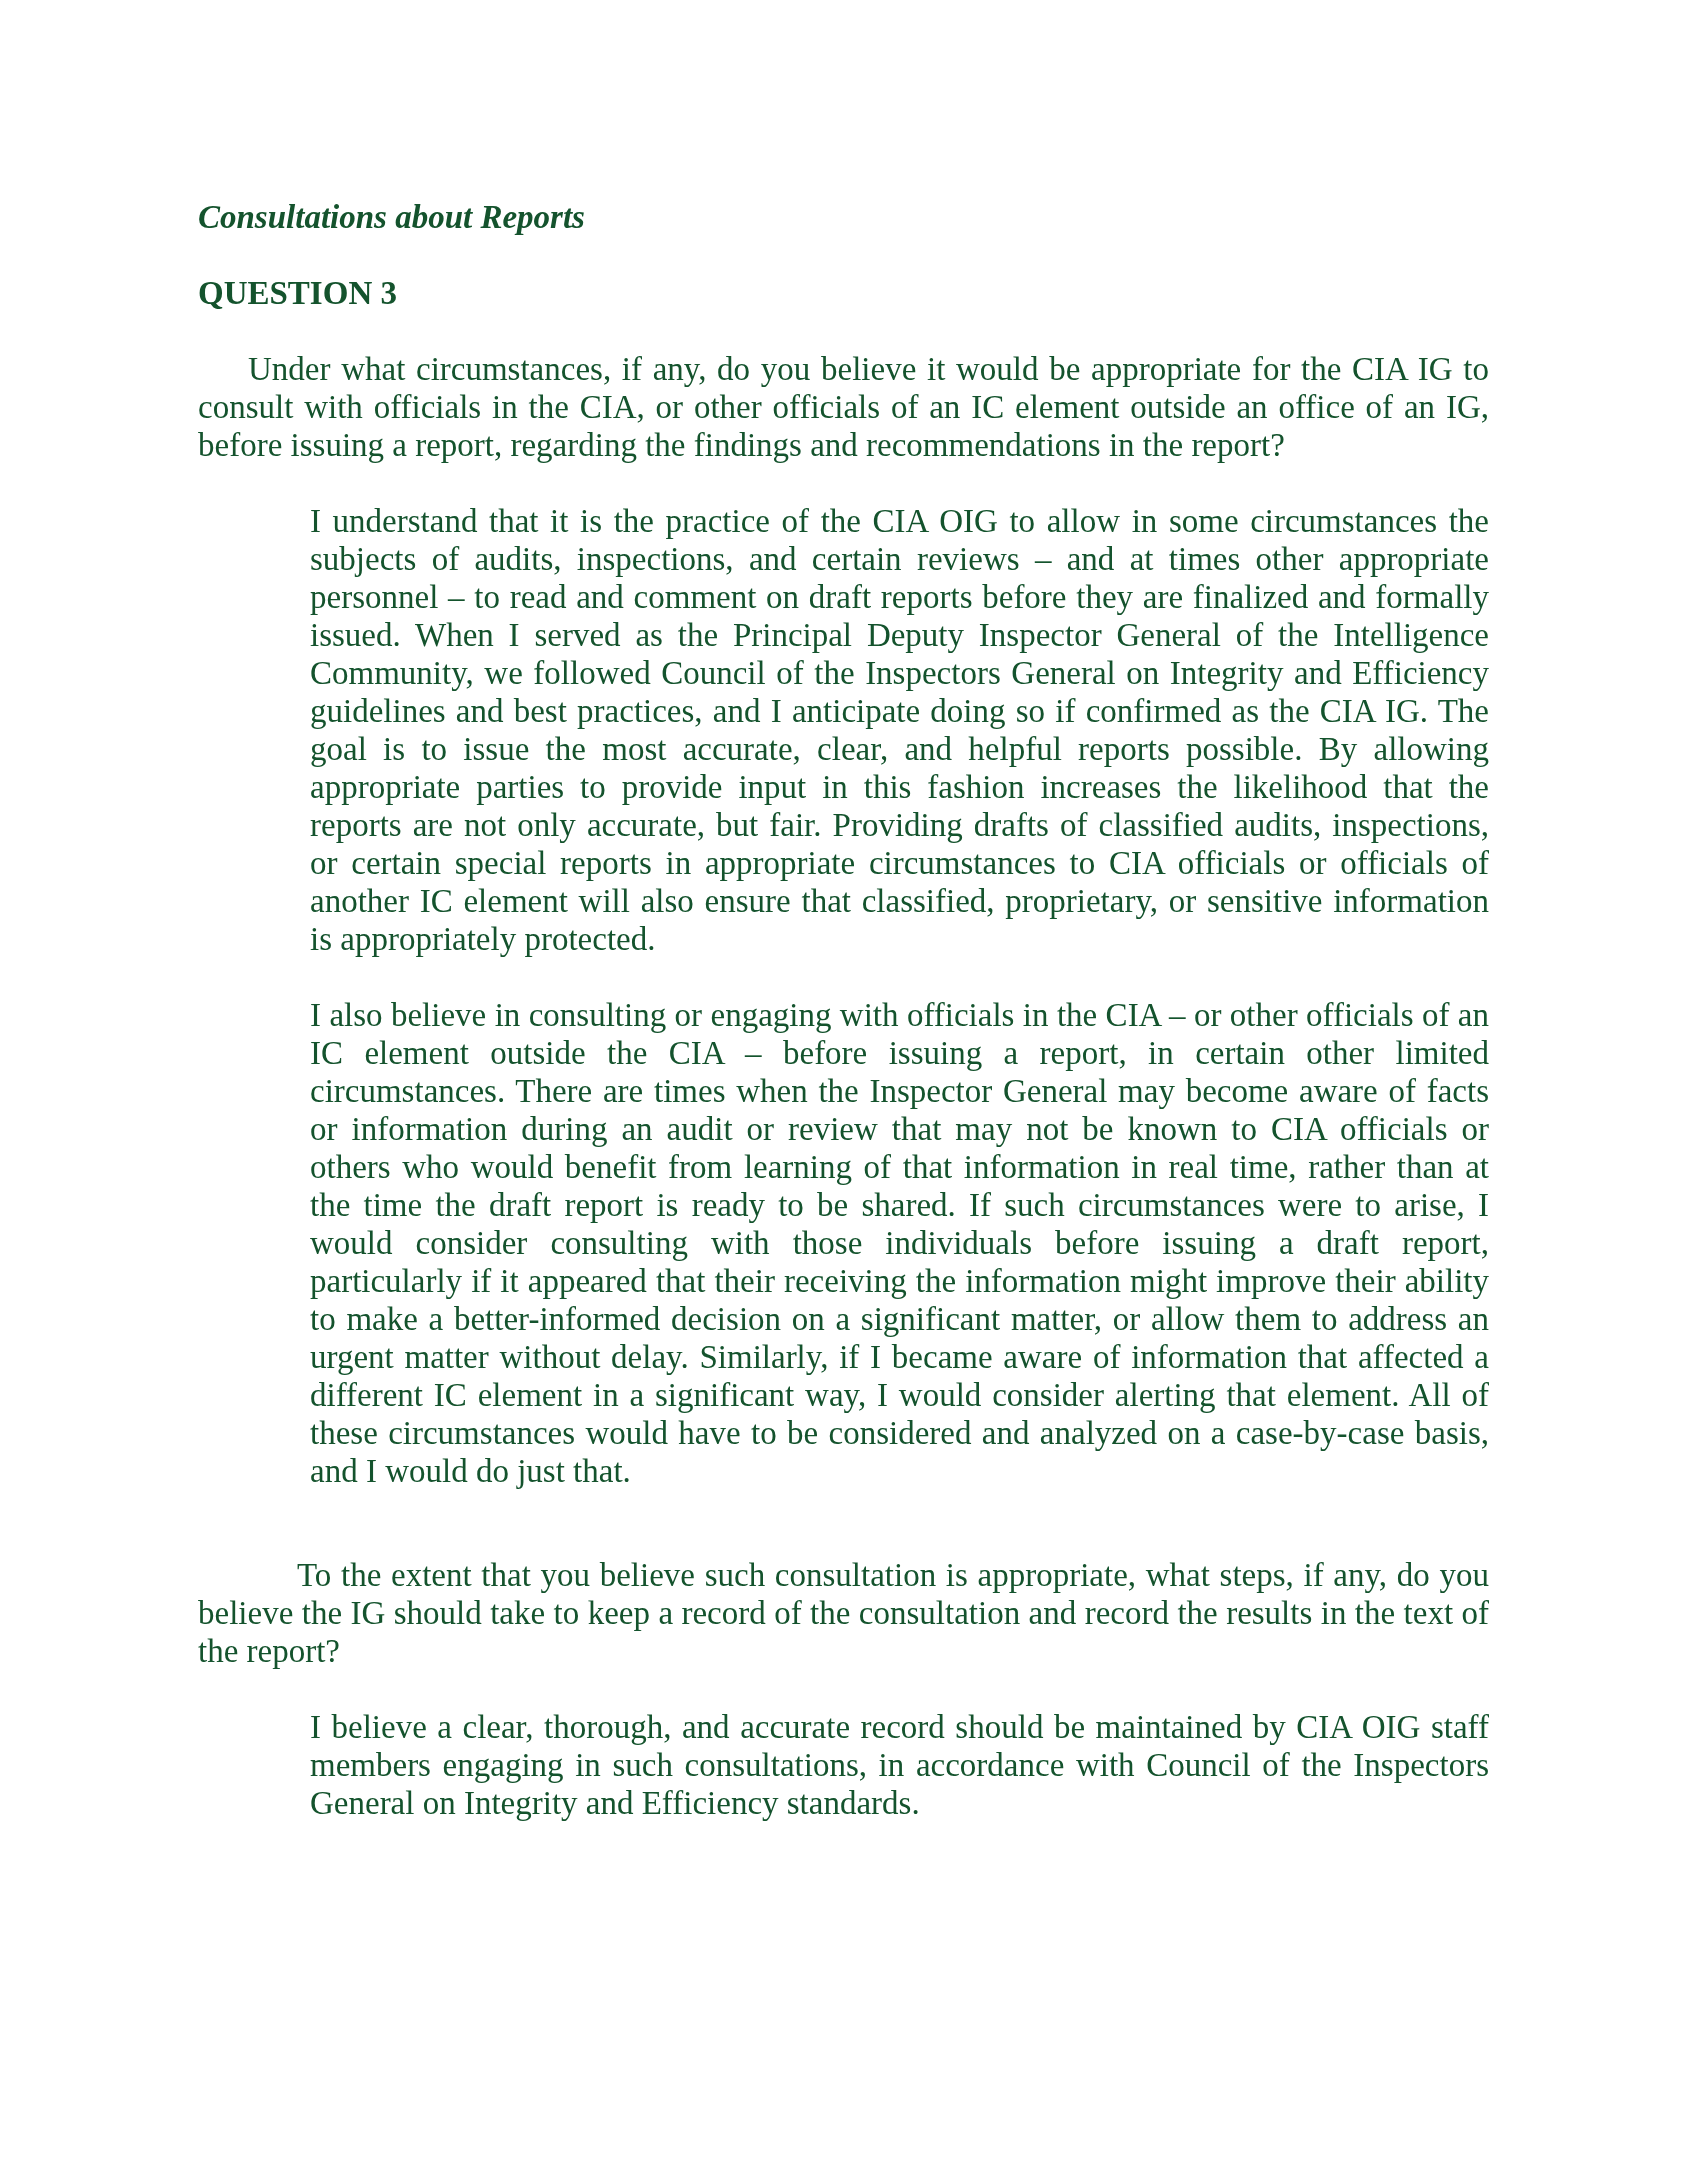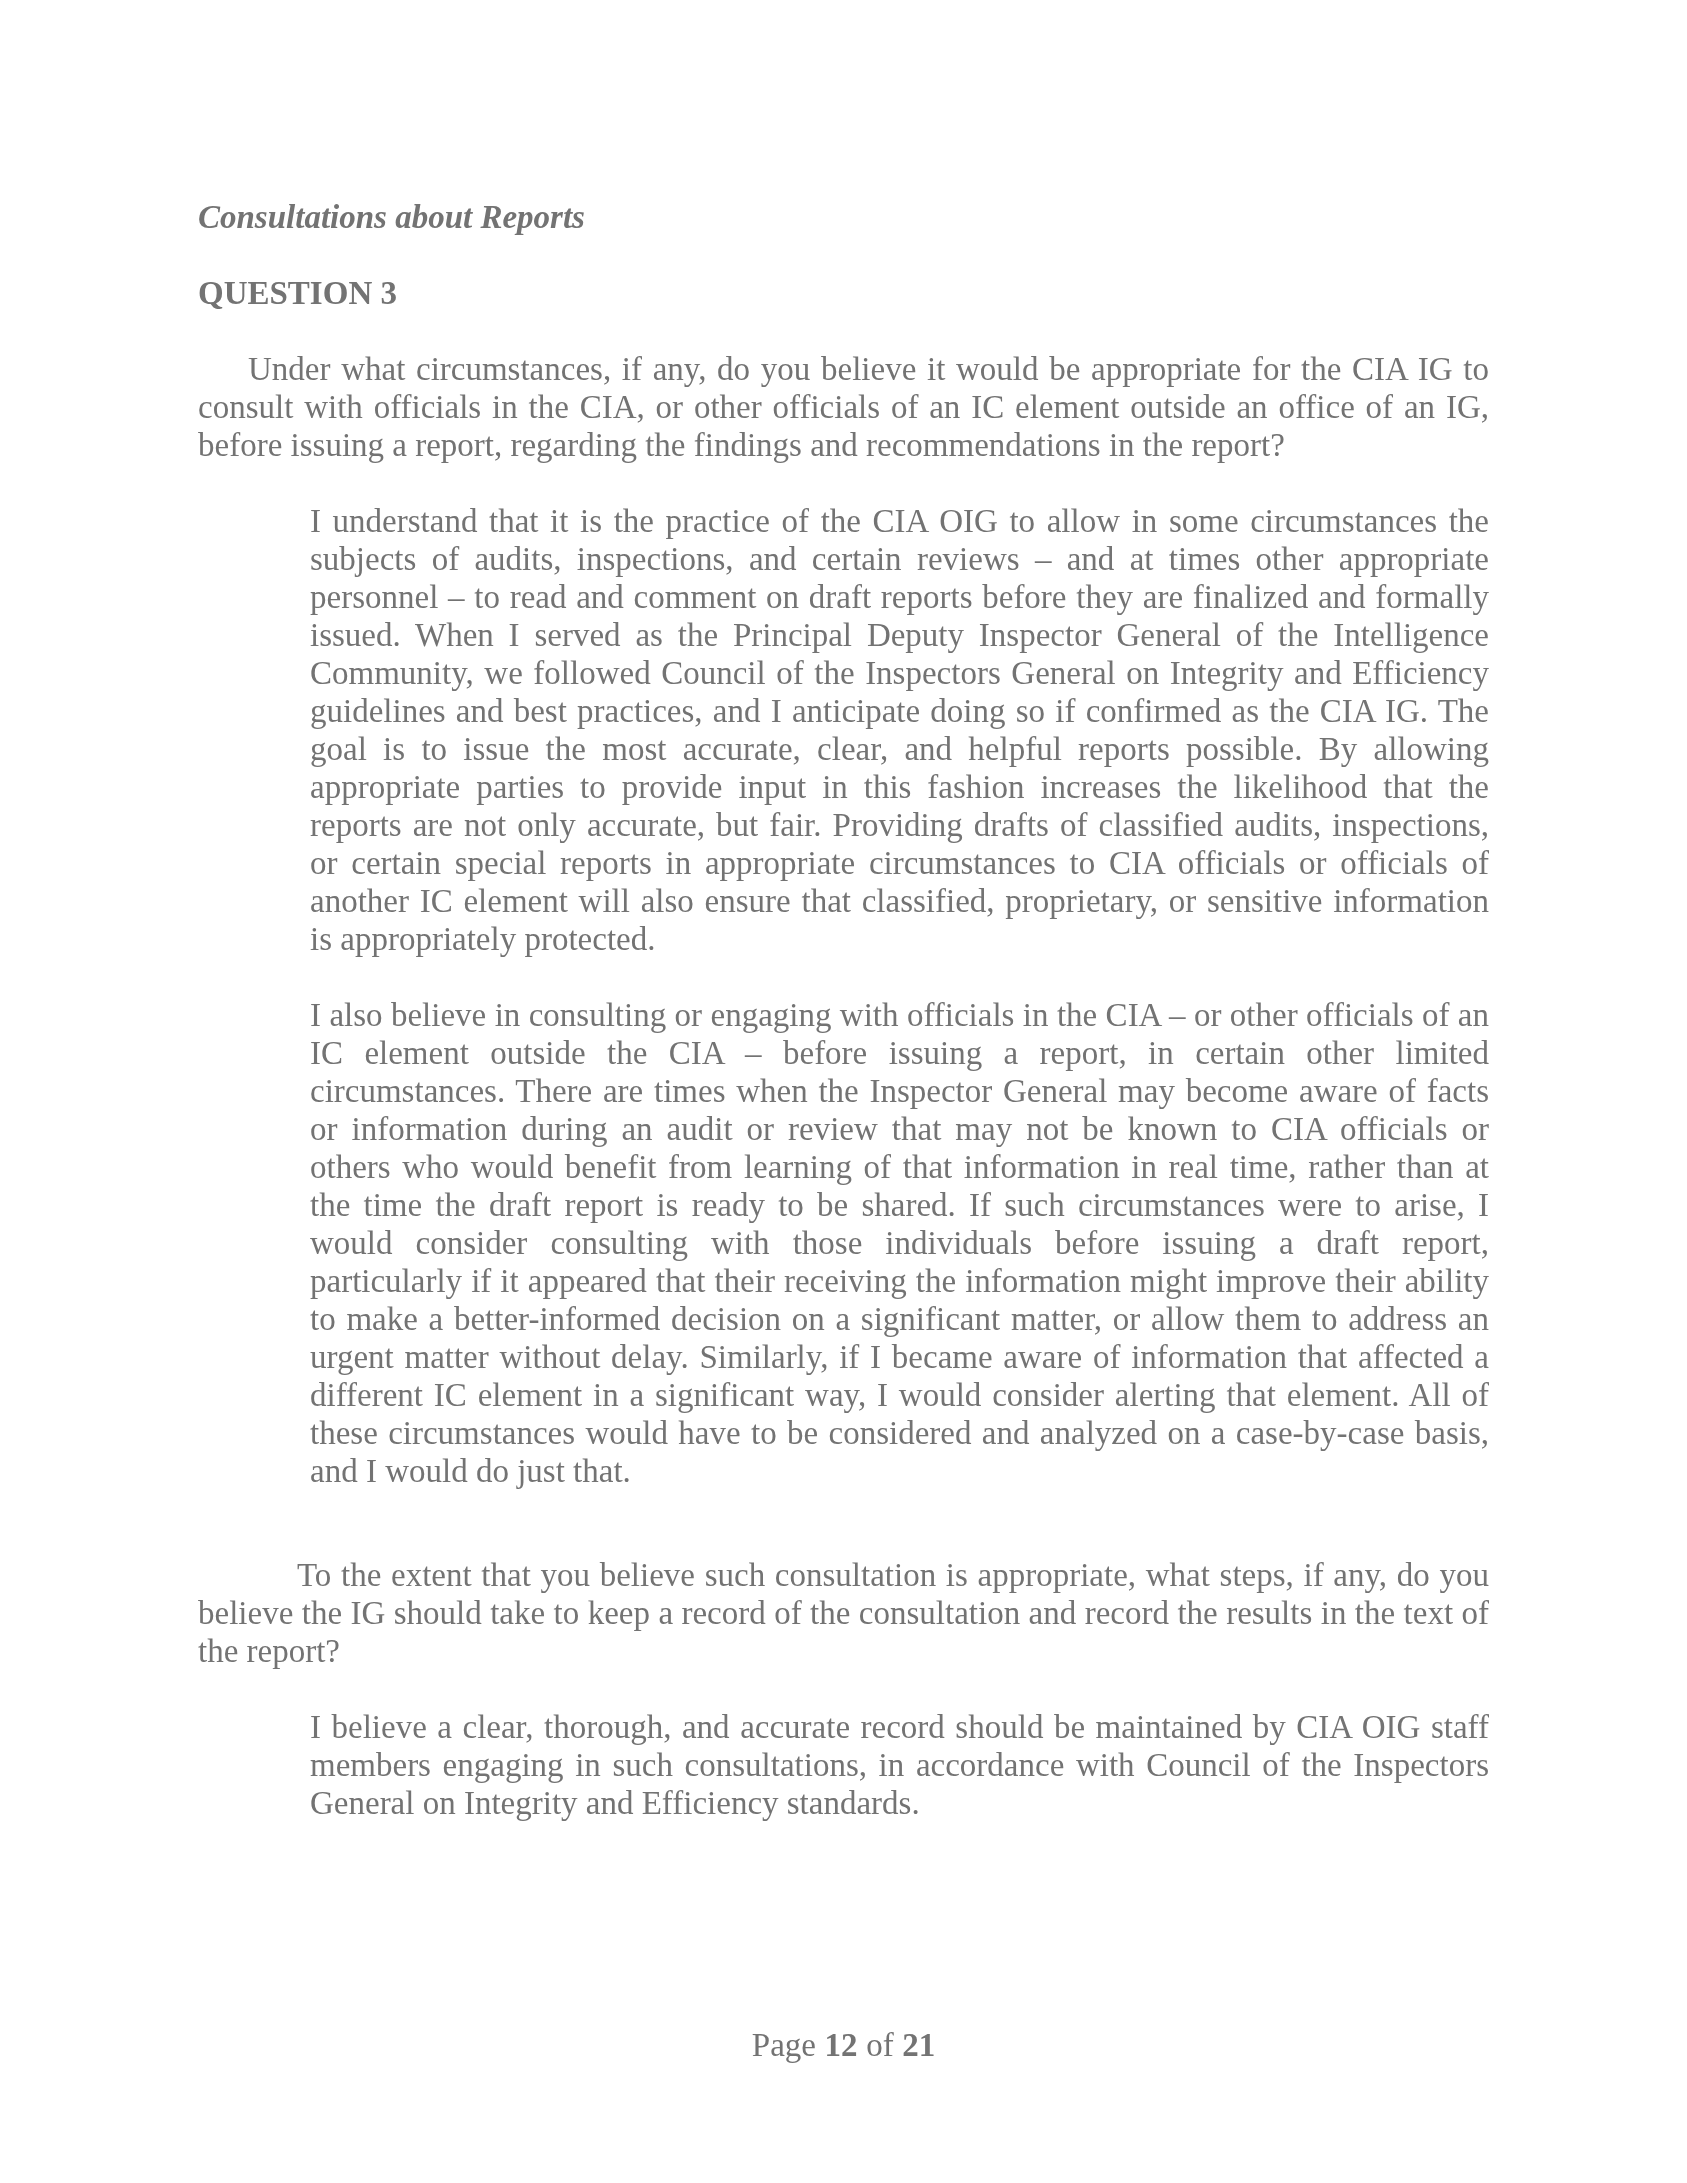--- a/index.html
+++ b/index.html
@@ -5,21 +5,21 @@
   html, body {
     margin: 0;
     padding: 0;
     background: #ffffff;
   }
   #page {
     position: relative;
     width: 1687px;
     height: 2183px;
     background: #ffffff;
-    color: #737373;
+    color: #14532d;
     font-family: "Liberation Serif", "DejaVu Serif", serif;
     font-size: 33px;
     line-height: 38px;
     overflow: hidden;
   }
   .content {
     margin: 0 198px;
   }
   .doc-heading {
     margin-top: 198px;
@@ -75,20 +75,14 @@
 
     <div class="spacer-before-q10"></div>
 
 
     <div class="question-text indent-half">To the extent that you believe such consultation is appropriate, what steps, if any, do you believe the IG should take to keep a record of the consultation and record the results in the text of the report?</div>
 
     <div class="answer-block">I believe a clear, thorough, and accurate record should be maintained by CIA OIG staff members engaging in such consultations, in accordance with Council of the Inspectors General on Integrity and Efficiency standards.</div>
 
   </div>
 
-  <div class="footer">
-    <span>Page</span>
-    <span class="num">12</span>
-    <span>of</span>
-    <span class="num">21</span>
-  </div>
 </div>
 
 
 </body></html>

